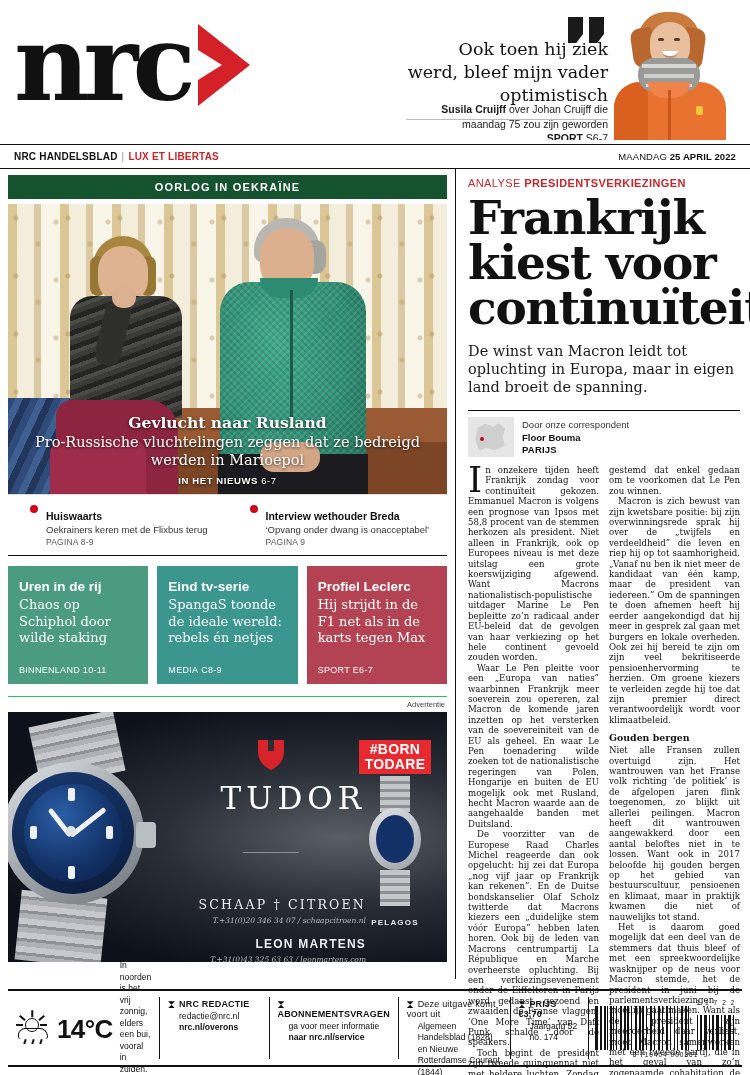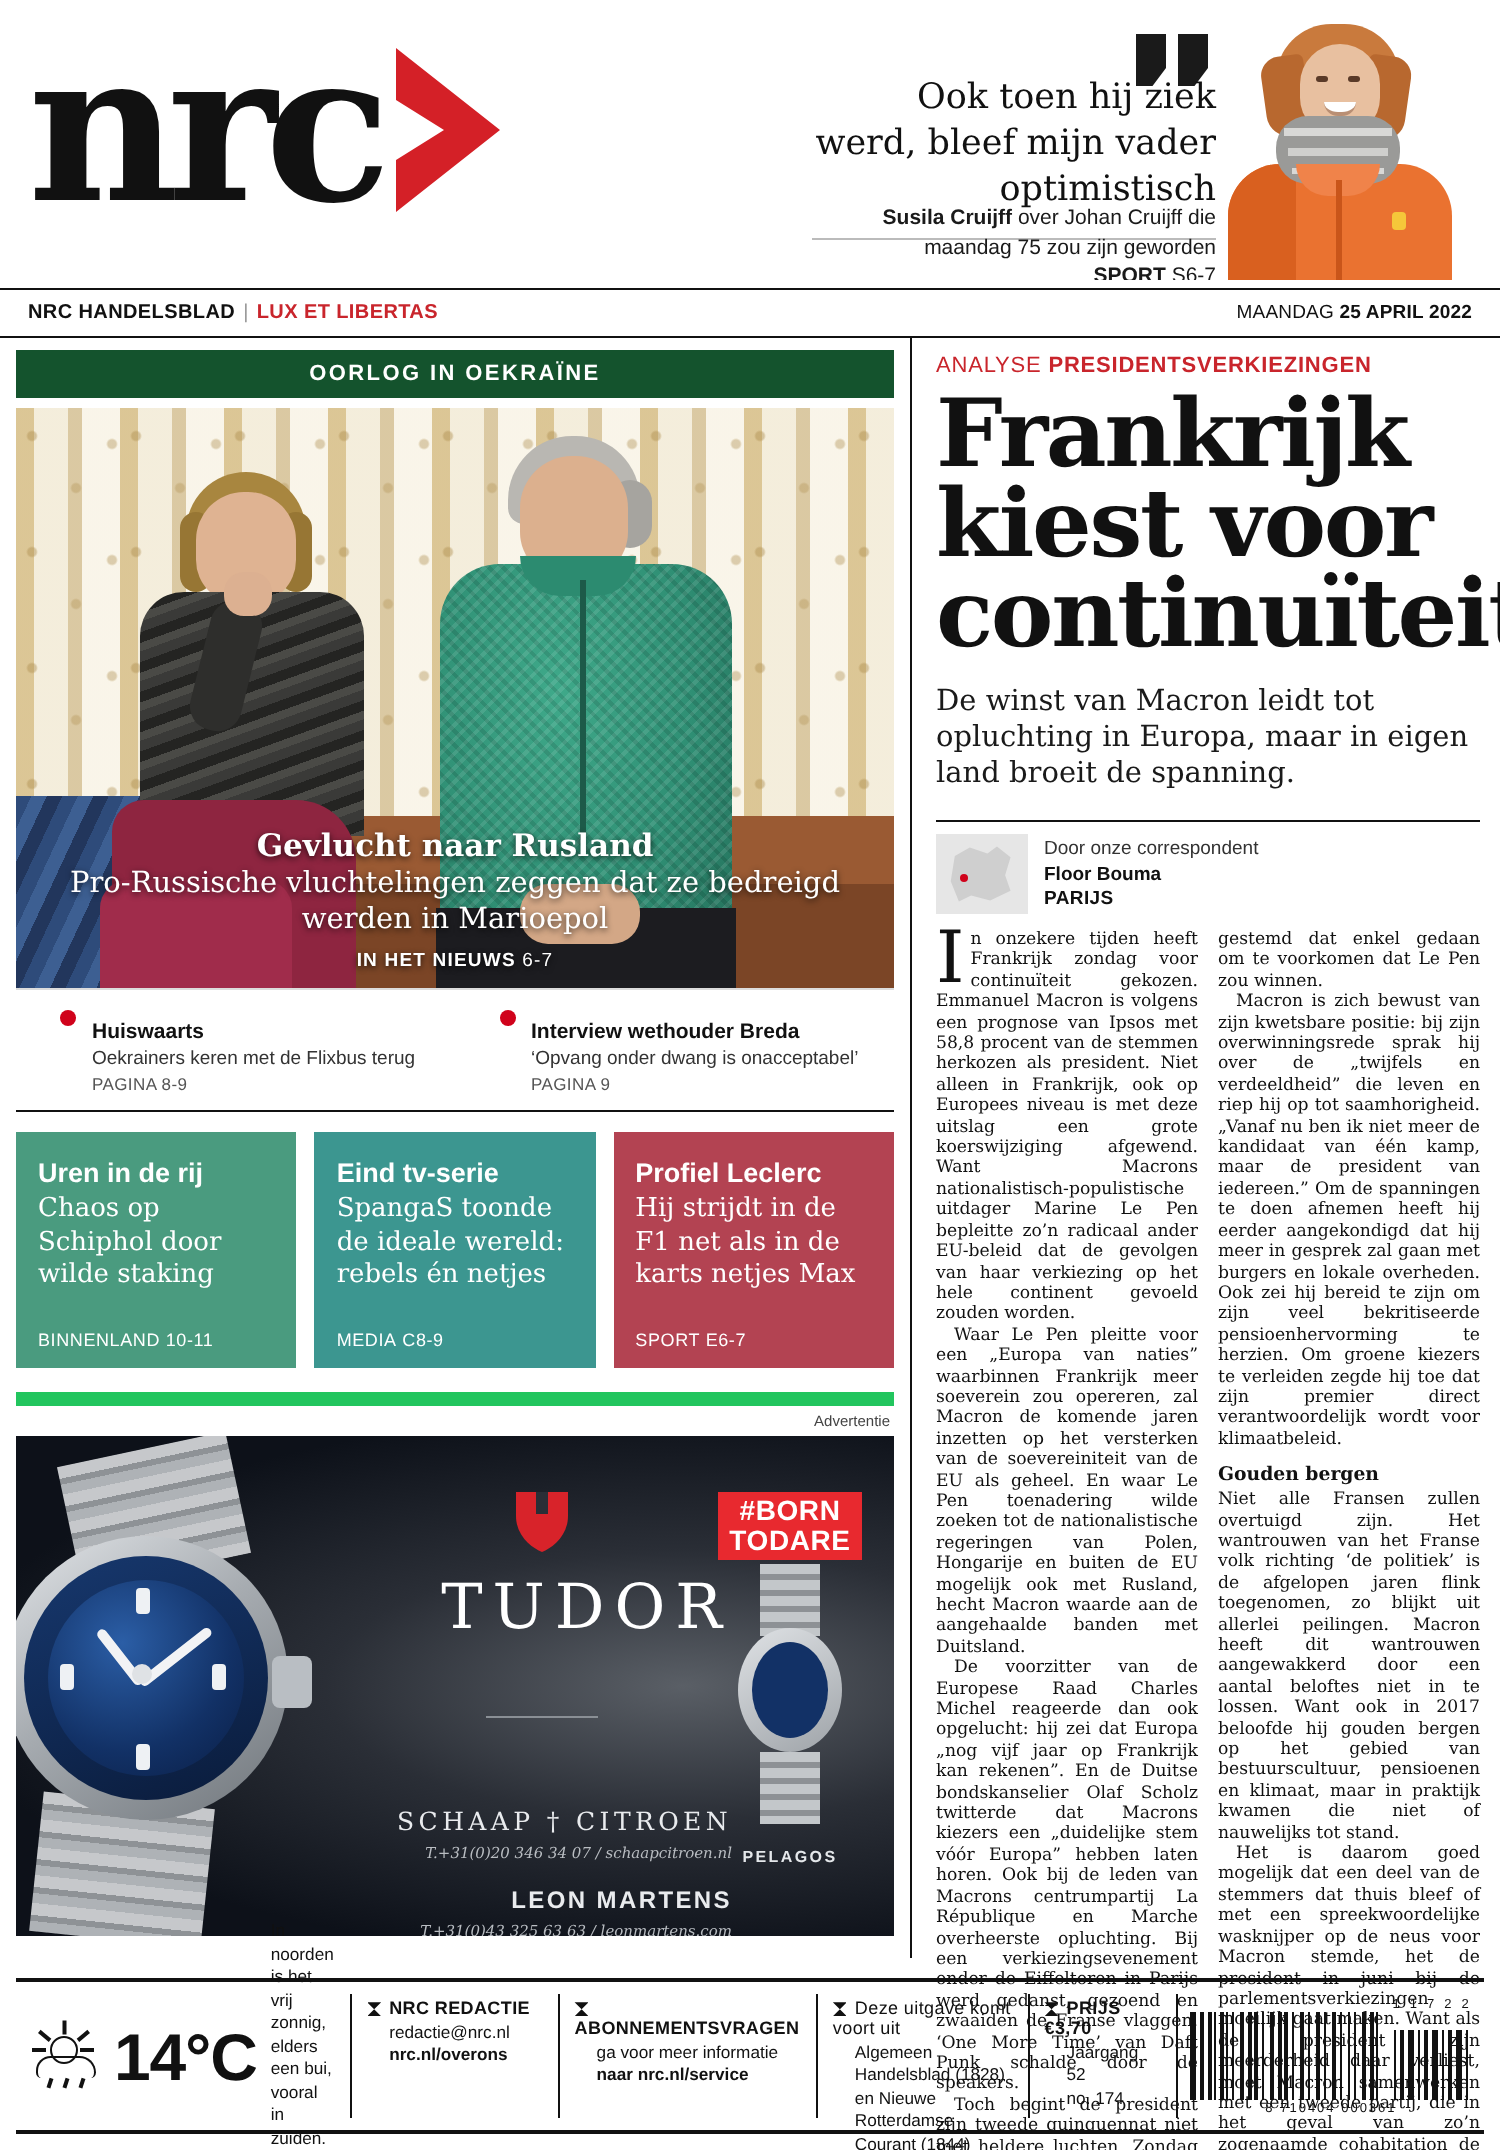--- a/index.html
+++ b/index.html
@@ -152,21 +152,21 @@
 
   
   .cards { margin: 10px 8px 0 8px; display:flex; gap: 9px; }
   .card { flex:1; padding: 13px 11px 10px 11px; height: 118px; color:#fff; position:relative; }
   .c-kicker { font-size: 13.5px; font-weight:700; line-height: 16px; }
   .c-text { font-family:"DejaVu Serif", serif; font-size: 13px; line-height: 16.5px; margin-top: 2px; }
   .c-foot { position:absolute; left: 11px; bottom: 9px; font-size: 9px; font-weight:700; letter-spacing:0.3px; }
   .c-foot span { font-weight:400; }
 
   
-  .ad-wrap { margin: 12px 8px 0 8px; border-top: 7px solid #22c55e; padding-top: 3px; }
+  .ad-wrap { margin: 12px 8px 0 8px; border-top: 1px solid #22c55e; padding-top: 3px; }
   .ad-label { text-align:right; font-size: 7.5px; color:#444; padding-right: 2px; }
   .ad { position:relative; height: 250px; margin-top: 3px; overflow:hidden;
         background: radial-gradient(ellipse at 76% 50%, #5a5f66 0%, #2a2e36 38%, #0d1119 78%); }
   .ad-bigwatch { position:absolute; left: -8px; top: 6px; width: 170px; height: 244px; }
   .bw-band-top { position:absolute; left: 34px; top: 0px; width: 86px; height: 62px;
                  background: repeating-linear-gradient(180deg,#c6c8cb 0 6px,#8e9296 6px 9px,#aeb2b6 9px 14px); transform: rotate(-12deg); }
   .bw-band-bot { position:absolute; left: 18px; top: 176px; width: 86px; height: 70px;
                  background: repeating-linear-gradient(180deg,#c6c8cb 0 6px,#8e9296 6px 9px,#aeb2b6 9px 14px); transform: rotate(6deg); }
   .bw-case { position:absolute; left: 2px; top: 44px; width: 142px; height: 142px; border-radius:50%;
              background: linear-gradient(145deg,#e3e6e9 0%, #a7acb1 45%, #6f757b 100%); }
@@ -239,21 +239,21 @@
             border-top: 2px solid #111; border-bottom: 2px solid #111; display:flex; }
   .f-cell { padding: 8px 8px 6px 8px; position:relative; }
   .f-div { width: 1px; background:#111; margin: 6px 0; }
   .f-weather { width: 182px; display:flex; align-items:center; gap: 7px; }
   .wx-icon { width: 34px; height: 30px; position:relative; flex:none; }
   .wx-sun { position:absolute; left: 9px; top: 4px; width: 14px; height: 14px; border: 1.5px solid #111; border-radius:50%; }
   .wx-ray { position:absolute; background:#111; height:1.5px; width: 7px; }
   .wx-cloud { position:absolute; left: 2px; top: 14px; width: 30px; height: 11px; border: 1.5px solid #111;
               border-radius: 8px 9px 3px 3px; border-bottom:none; }
   .wx-rain { position:absolute; background:#111; width:1.5px; height: 5px; }
-  .wx-temp { font-size: 33px; font-weight:700; color:#111; letter-spacing:-0.6px; flex:none; }
+  .wx-temp { font-size: 26px; font-weight:700; color:#111; letter-spacing:-0.6px; flex:none; }
   .wx-txt { font-size: 8.6px; line-height: 11.5px; color:#111; }
   .f-info { width: 139px; }
   .f-info2 { width: 160px; }
   .f-info3 { width: 142px; }
   .f-price { width: 98px; }
   .f-bar { flex:1; display:flex; align-items:center; justify-content:center; padding: 6px 6px; }
   .sq { display:inline-block; width: 7px; height: 7px; background:#111; margin-right: 4px;
         clip-path: polygon(0 0, 100% 0, 0 100%, 100% 100%); vertical-align: middle; }
   .f-title { font-size: 9px; font-weight:700; color:#111; letter-spacing:0.2px; }
   .f-body { font-size: 8.6px; line-height: 11.4px; color:#111; margin-top: 2px; padding-left: 11px; }
@@ -394,21 +394,21 @@
         <div class="card" style="background:#3c9690">
           <div class="c-kicker">Eind tv-serie</div>
           <div class="c-text">SpangaS toonde de ideale wereld: rebels én netjes</div>
           <div class="c-foot">
             <span>MEDIA</span>
             <span>C8-9</span>
           </div>
         </div>
         <div class="card" style="background:#b34352">
           <div class="c-kicker">Profiel Leclerc</div>
-          <div class="c-text">Hij strijdt in de F1 net als in de karts netjes Max</div>
+          <div class="c-text">Hij strijdt in de F1 net als in de karts tegen Max</div>
           <div class="c-foot">
             <span>SPORT</span>
             <span>E6-7</span>
           </div>
         </div>
       </div>
 
       <div class="ad-wrap">
         <div class="ad-label">Advertentie</div>
         <div class="ad">

